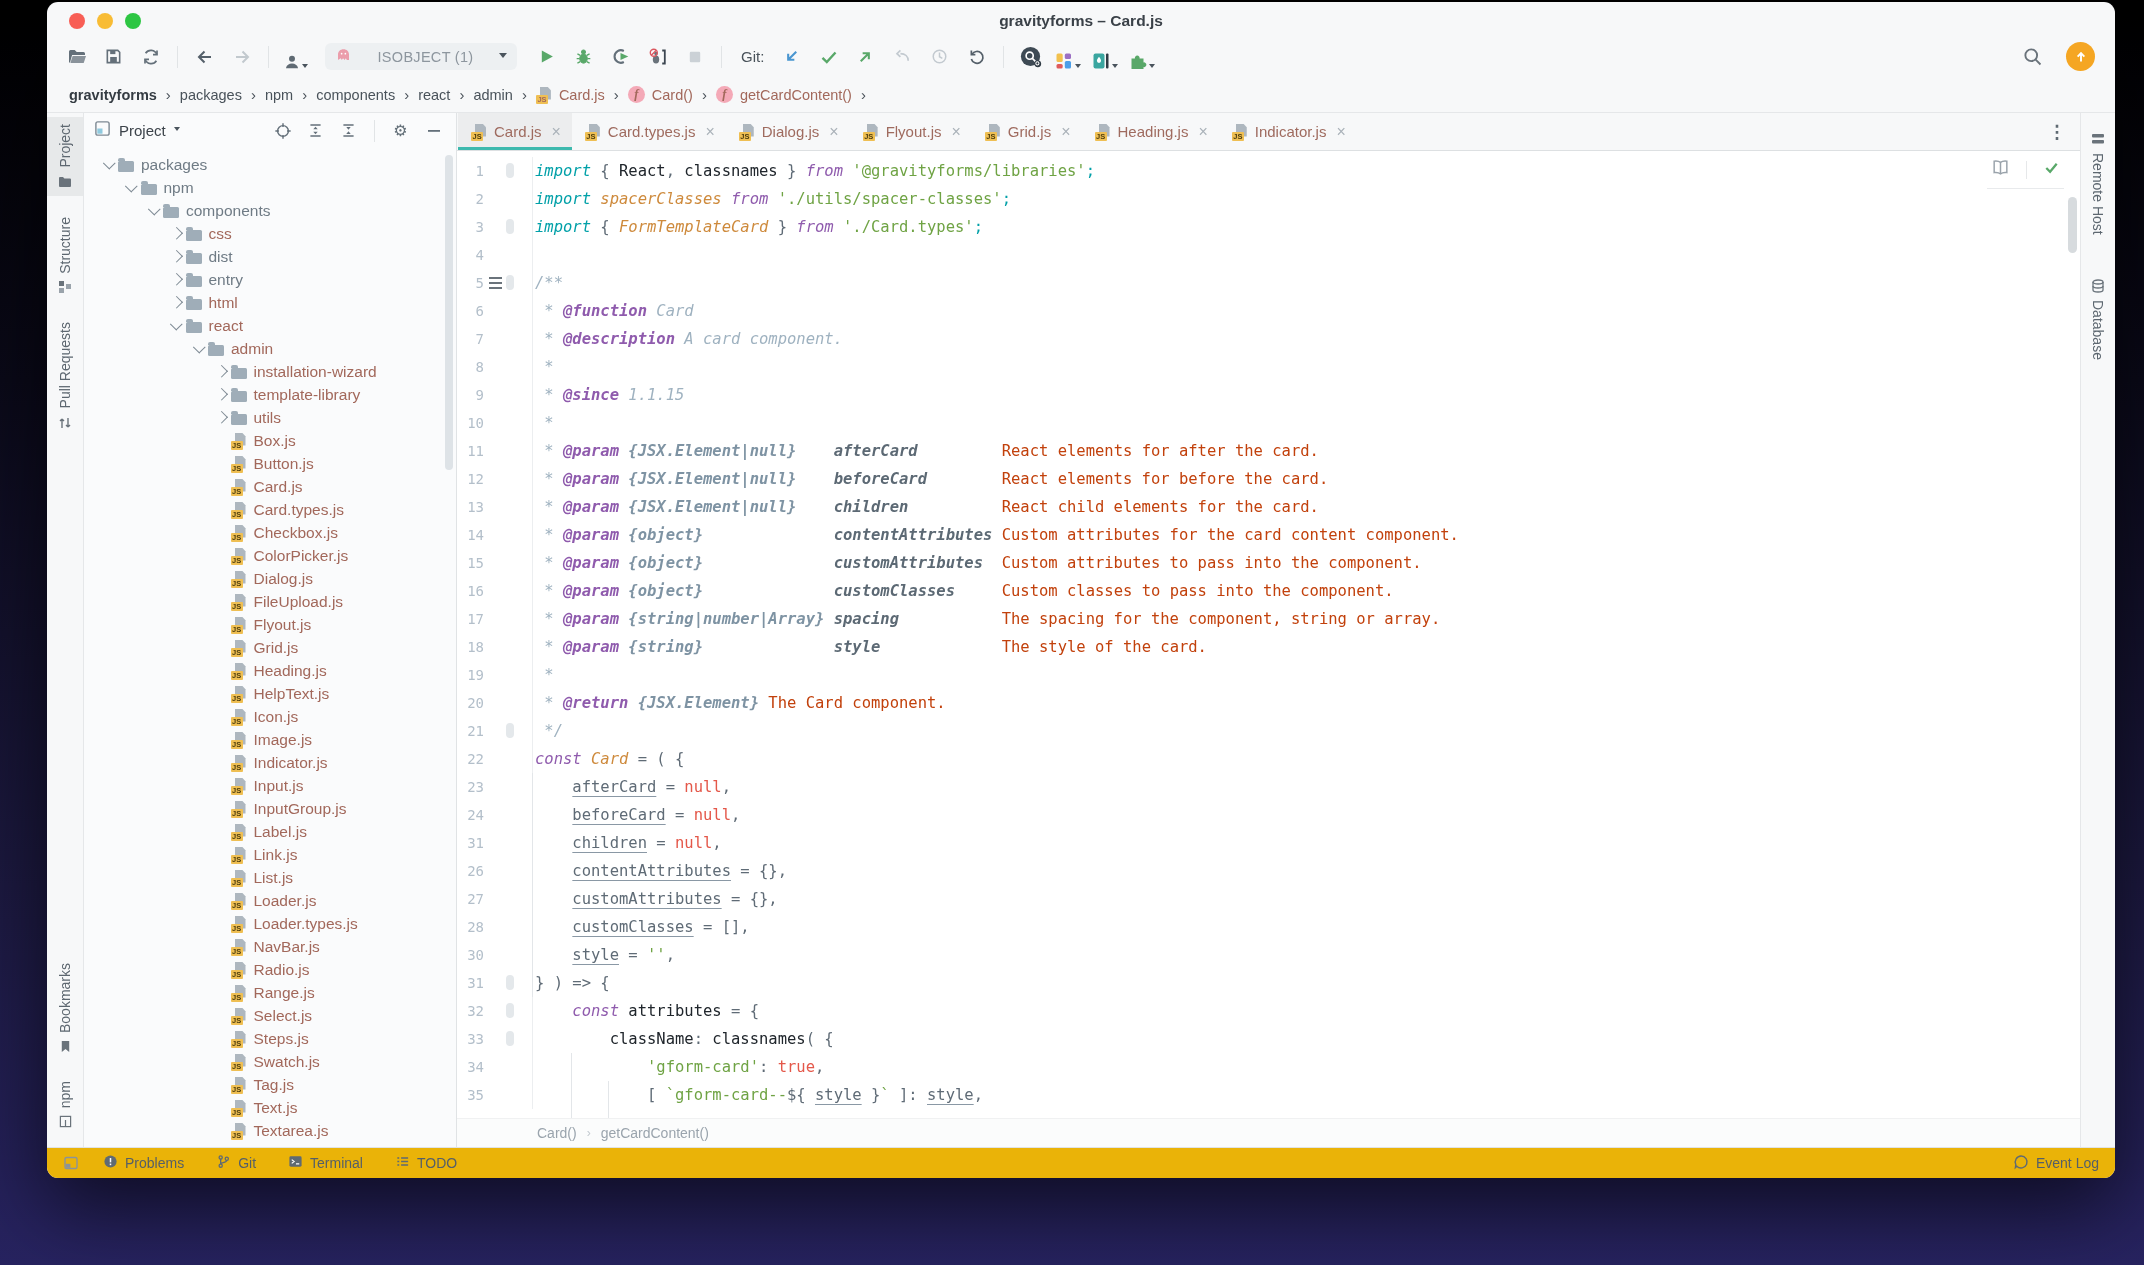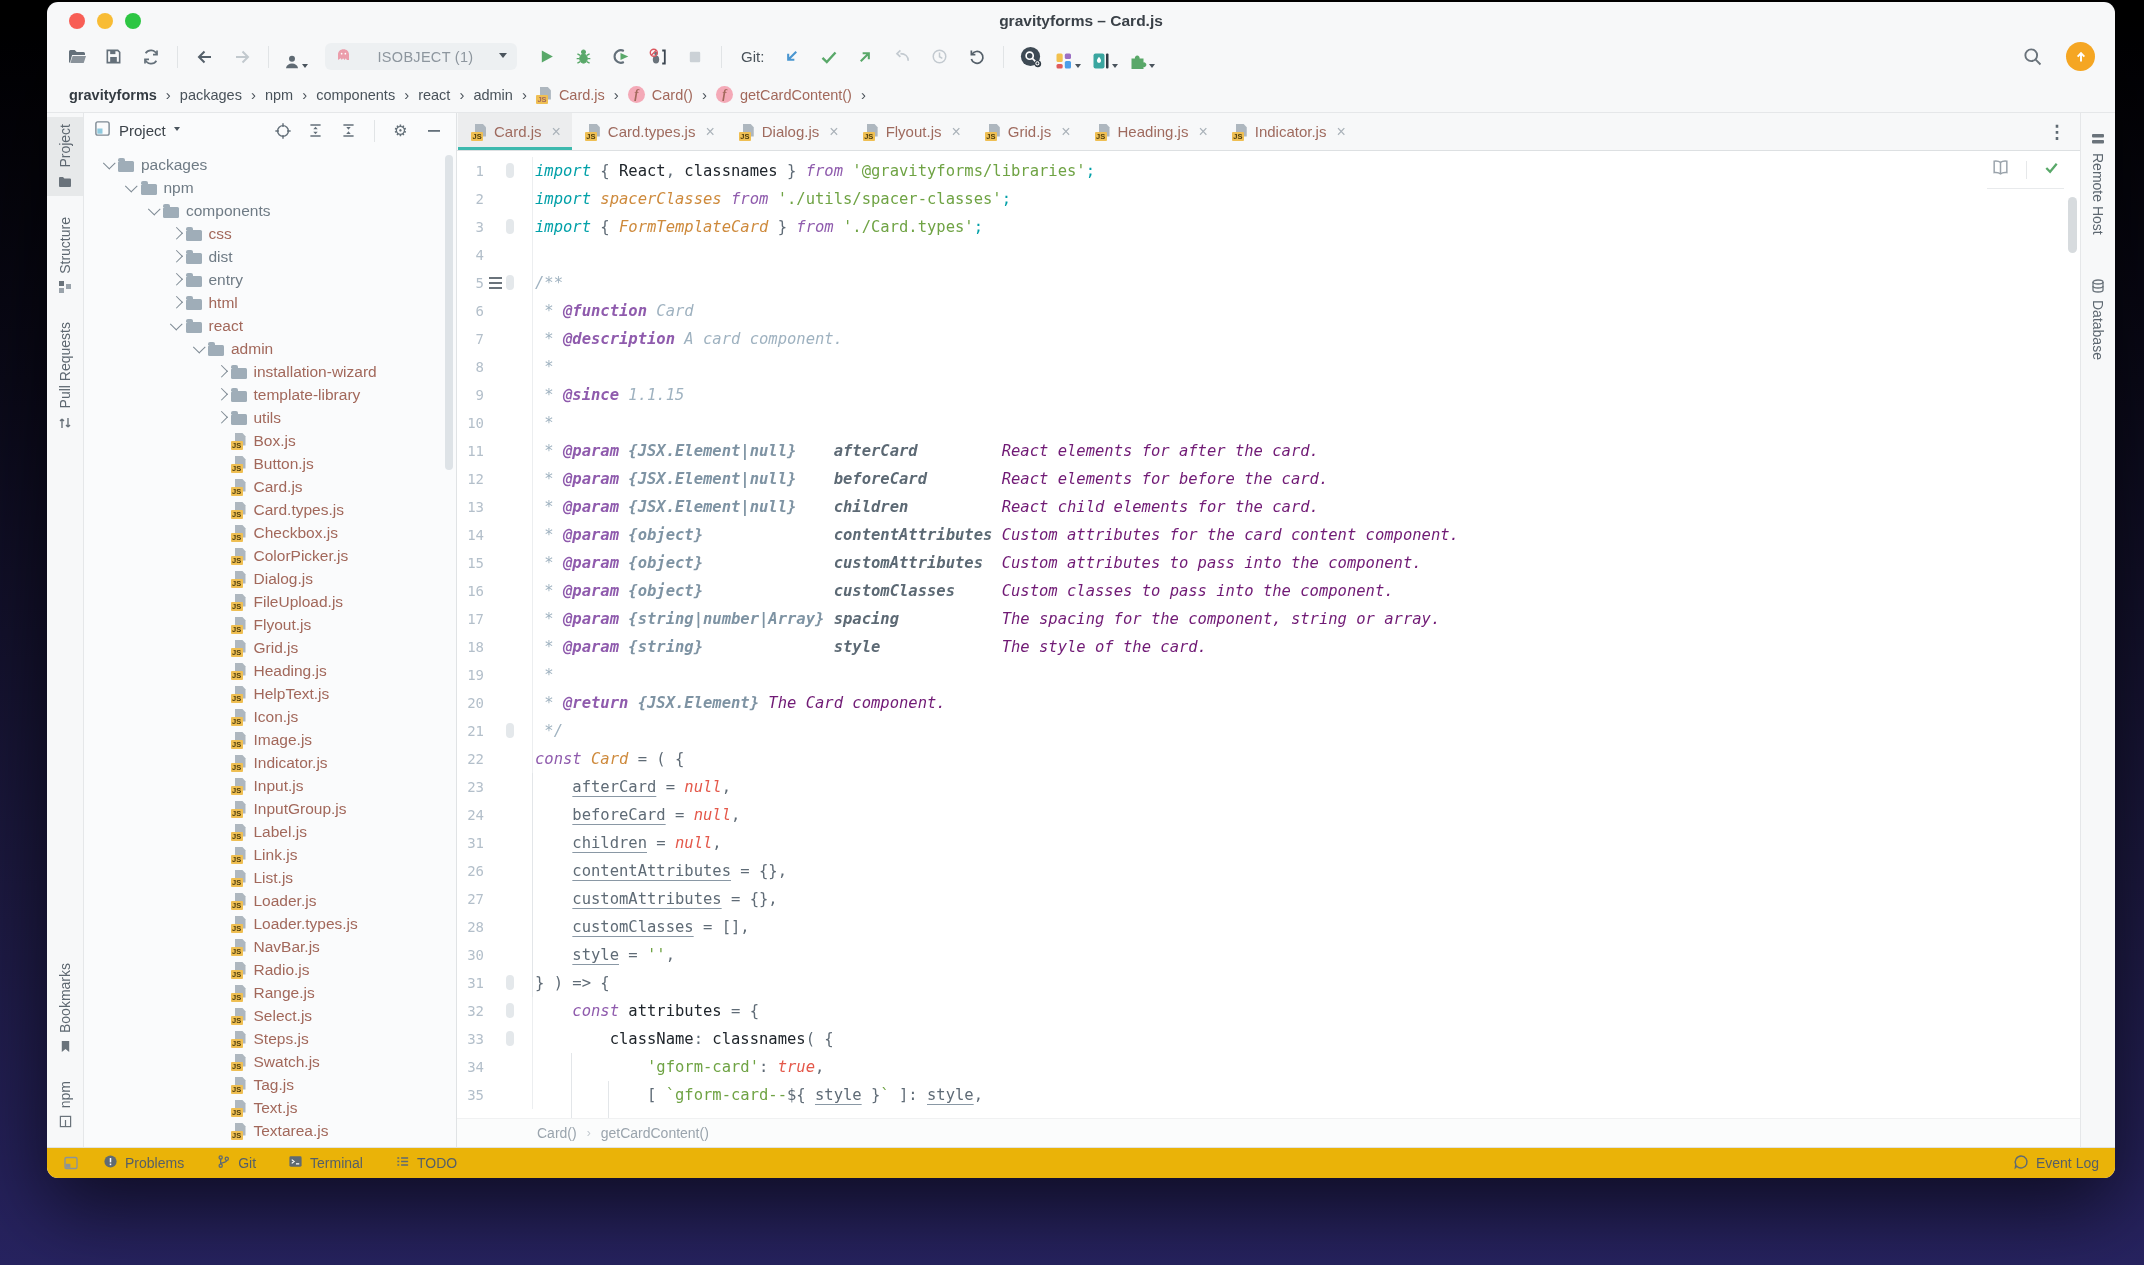--- a/index.html
+++ b/index.html
@@ -97,23 +97,23 @@
   .tk-frm{color:#8F5BAD;font-style:italic}
   .tk-str{color:#6FA344}
   .tk-id{color:#20262c}
   .tk-fn{color:#CE8A3C;font-style:italic}
   .tk-pn{color:#5F6B76}
   .tk-sem{color:#00A0A8}
   .tk-doc{color:#9FB2C0;font-style:italic}
   .tk-dtag{color:#8F5BAD;font-weight:700;font-style:italic}
   .tk-dtyp{color:#7E93A3;font-weight:700;font-style:italic}
   .tk-dnam{color:#5C6974;font-weight:700;font-style:italic}
-  .tk-ddesc{color:#701a75;font-style:italic}
+  .tk-ddesc{color:#c2410c;}
   .tk-par{color:#5F6B76;text-decoration:underline;text-decoration-color:#8A98A5;text-underline-offset:3.5px}
-  .tk-val{color:#E4584A;font-style:italic}
+  .tk-val{color:#E4584A;}
   .guide{position:absolute;width:1px;background:#E3E6E9}
   .editor-mini-toolbar{position:absolute;top:7px;right:16px;display:flex;align-items:center;gap:16px;padding:0 4px 7px;border-bottom:1px solid #E8EAEC;background:rgba(255,255,255,.9)}
   .mini-sep{width:1px;height:18px;background:#E6E8EA}
   .editor-scroll-thumb{position:absolute;right:3px;top:46px;width:9px;height:56px;border-radius:5px;background:#D7DBDE}
   .editor-footer{position:absolute;left:0;right:0;bottom:0;height:28px;background:#FBFCFC;border-top:1px solid #F0F1F2;
     display:flex;align-items:center;padding-left:80px;gap:10px;font-family:"Liberation Sans",sans-serif;font-size:14px;color:#9AA4AD}
   .ef-sep{color:#C3CAD0;font-size:12px}
   
   .statusbar{height:30px;flex:none;background:#eab308;border-top:1px solid #E0E3E5;display:flex;align-items:center;padding:0 16px;font-size:14px;color:#555F68}
   .status-left{display:flex;gap:32px;margin-left:24px}

